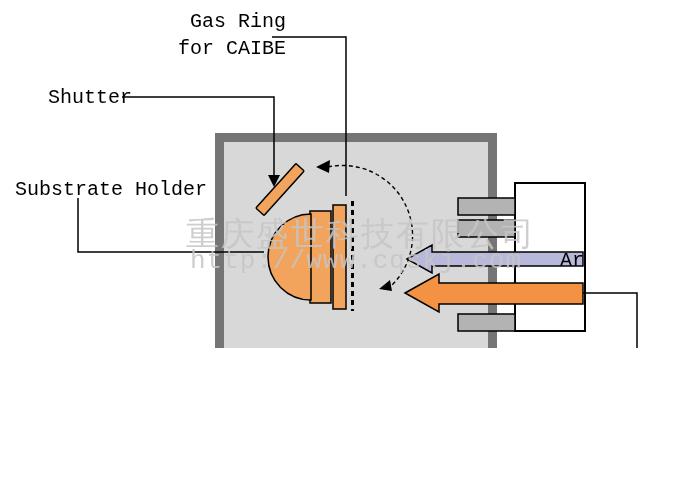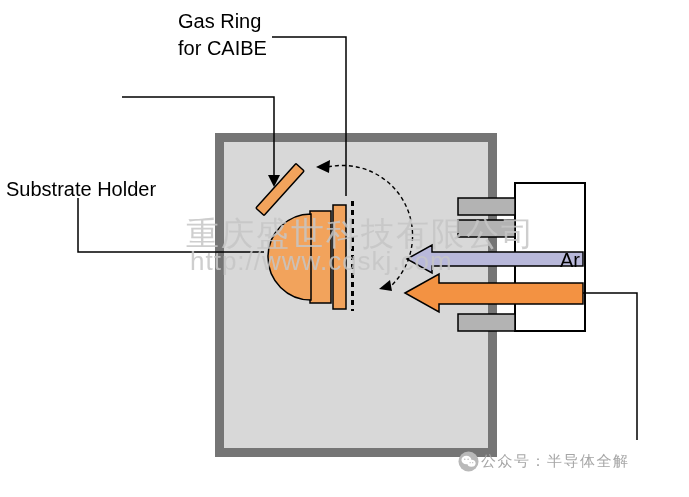--- a/index.html
+++ b/index.html
@@ -1,24 +1,24 @@
 <!DOCTYPE html>
 <html><head>
 <meta charset="utf-8">
 <style>
   html,body{margin:0;padding:0;background:#ffffff;}
   .canvas{
-    position:relative;width:689px;height:497px;background:#ffffff;
-    overflow:hidden;font-family:Liberation Sans, sans-serif;
+    position:relative;width:689px;height:348px;background:#ffffff;
+    overflow:hidden;font-family:Liberation Mono, monospace;text-align:right;
   }
   svg.diagram{position:absolute;left:0;top:0;z-index:1;}
   .label{position:absolute;color:#000;font-size:20px;line-height:27px;white-space:nowrap;z-index:2;}
   #gas-ring-label{left:178px;top:8px;}
   #shutter-label{left:48px;top:84px;}
-  #substrate-label{left:6px;top:176px;}
+  #substrate-label{left:15px;top:176px;}
   #ar-label{left:560px;top:247px;}
   #gases-label{left:519px;top:437px;}
   #gases-label sub{font-size:0.7em;}
   .watermark{position:absolute;color:rgba(197,197,197,0.85);white-space:nowrap;z-index:5;}
   #wm-line1{left:186px;top:212px;font-size:33px;letter-spacing:2px;}
   #wm-line2{left:190px;top:246px;font-size:26px;letter-spacing:1px;}
   .footer{
     position:absolute;left:458px;top:451px;display:flex;align-items:center;gap:2px;
     color:#a6a6a6;font-size:15px;letter-spacing:1.5px;z-index:6;
   }
@@ -59,20 +59,21 @@
 
     <polygon points="407,259 432,245 432,252 583,252 583,266 432,266 432,273" stroke="#000" stroke-width="1.5" fill="#b8b8da"></polygon>
     <polygon points="405,293 439,274 439,283 583,283 583,304 439,304 439,312" stroke="#000" stroke-width="1.5" fill="#f39242"></polygon>
   </svg>
 
   <div class="label" id="gas-ring-label">
     <div>Gas Ring</div>
     <div>for CAIBE</div>
   </div>
 
+  <div class="label" id="shutter-label">Shutter</div>
 
   <div class="label" id="substrate-label">Substrate Holder</div>
 
   <div class="label" id="ar-label">Ar</div>
 
 
   <div class="watermark" id="wm-line1">重庆盛世科技有限公司</div>
   <div class="watermark" id="wm-line2">http://www.cqskj.com</div>
 
   <div class="footer">

